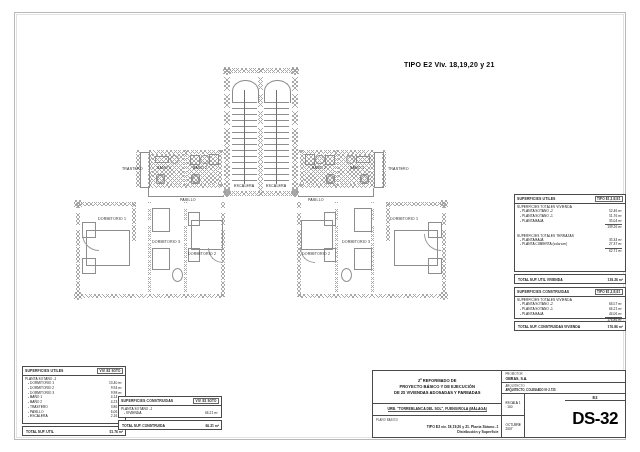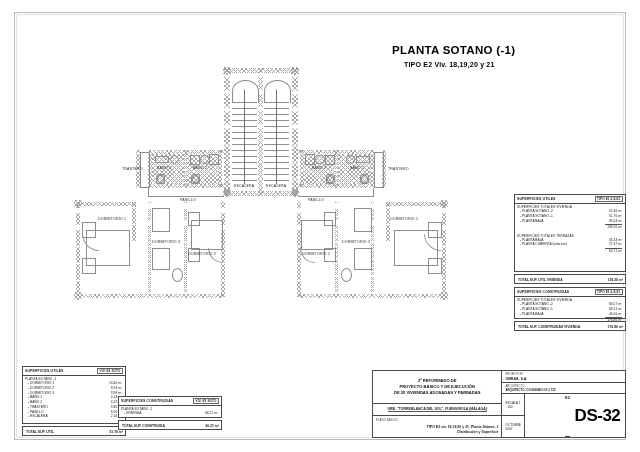--- a/index.html
+++ b/index.html
@@ -71,34 +71,33 @@
               font-weight:bold;line-height:1.55;}
   #tbright{flex:1;display:flex;flex-direction:column;}
   .rcell{border-bottom:.9px solid #4a4a4a;padding:1px 3px;}
   .rcell .val{font-size:3.6px;font-weight:bold;margin-top:.5px;}
   #tbnum{flex:1;display:flex;align-items:stretch;}
   #tbnumleft{flex:1;display:flex;flex-direction:column;
              border-right:.9px solid #4a4a4a;}
   .nbox{flex:1;padding:1px 3px;display:flex;flex-direction:column;
         justify-content:center;}
   .nbox:first-child{border-bottom:.9px solid #4a4a4a;}
-  #tbnumright{width:60px;display:flex;flex-direction:row;margin-left:40px;}
+  #tbnumright{width:60px;display:flex;flex-direction:column;margin-left:40px;}
   #tbe2{text-align:center;font-size:4px;font-weight:bold;
         border-bottom:.9px solid #4a4a4a;padding:.5px 0;}
   #tbds{flex:1;display:flex;align-items:center;justify-content:center;
         font-size:17px;font-weight:bold;letter-spacing:-.5px;color:#000;}
 </style>
 </head>
 <body>
 
 <div id="sheet">
   <div id="border"></div>
   <div id="border2"></div>
 
-  <div id="maintitle">PLANTA SOTANO (-1)</div>
   <div id="subtitle">TIPO E2  Viv. 18,19,20 y 21</div>
 
   <div id="plan">
 
     <div class="hatch" style="left:164px;top:6px;width:6px;height:128px;"></div>
     <div class="hatch" style="left:232px;top:6px;width:6px;height:128px;"></div>
     <div class="hatch" style="left:198px;top:6px;width:5px;height:128px;"></div>
     <div class="hatch" style="left:164px;top:6px;width:74px;height:5px;"></div>
     <div class="hatch" style="left:164px;top:129px;width:74px;height:5px;"></div>
     <div class="hatch" style="left:163px;top:5px;width:8px;height:8px;"></div>

